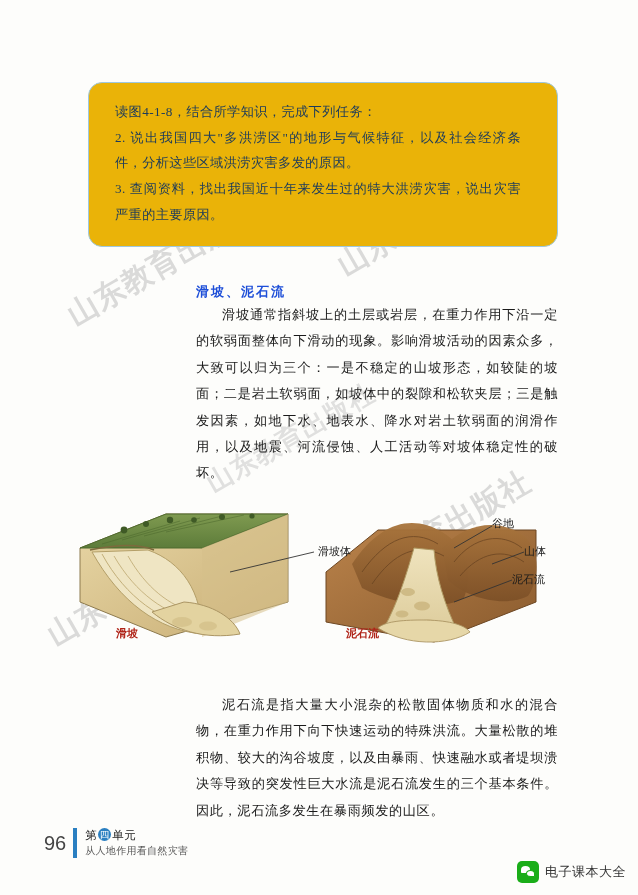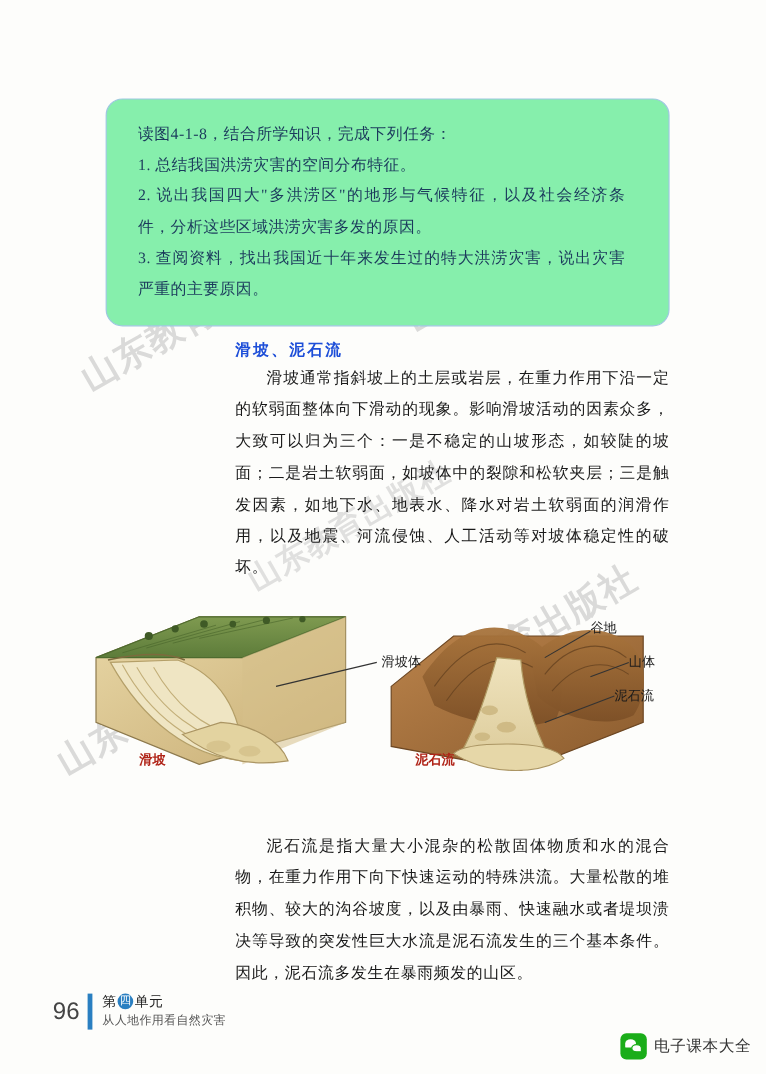--- a/index.html
+++ b/index.html
@@ -42,21 +42,21 @@
 
   
   .activity-box {
     position: absolute;
     left: 88px;
     top: 82px;
     width: 470px;
     box-sizing: border-box;
     border: 1px solid #9ec8e0;
     border-radius: 14px;
-    background: #86efac;
+    background: #eab308;
     padding: 16px 36px 18px 26px;
   }
   .activity-line {
     font-size: 13.2px;
     line-height: 1.95;
     color: #1b3a5c;
     letter-spacing: 0.4px;
     text-align: justify;
   }
   .activity-line.indent { text-indent: 0; }
@@ -223,21 +223,20 @@
 <div class="page">
 
   <div class="wm wm1">山东教育出版社</div>
   <div class="wm wm2">山东教育出版社</div>
   <div class="wm wm3">山东教育出版社</div>
   <div class="wm wm4">山东教育出版社</div>
   <div class="wm wm5">山东教育出版社</div>
 
   <div class="activity-box">
     <div class="activity-line">读图4-1-8，结合所学知识，完成下列任务：</div>
-    <div class="activity-line indent">1. 总结我国洪涝灾害的空间分布特征。</div>
     <div class="activity-line indent">2. 说出我国四大"多洪涝区"的地形与气候特征，以及社会经济条件，分析这些区域洪涝灾害多发的原因。</div>
     <div class="activity-line indent">3. 查阅资料，找出我国近十年来发生过的特大洪涝灾害，说出灾害严重的主要原因。</div>
   </div>
 
   <div class="section-head">滑坡、泥石流</div>
 
   <div class="body-par" id="par-1">滑坡通常指斜坡上的土层或岩层，在重力作用下沿一定的软弱面整体向下滑动的现象。影响滑坡活动的因素众多，大致可以归为三个：一是不稳定的山坡形态，如较陡的坡面；二是岩土软弱面，如坡体中的裂隙和松软夹层；三是触发因素，如地下水、地表水、降水对岩土软弱面的润滑作用，以及地震、河流侵蚀、人工活动等对坡体稳定性的破坏。</div>
 
   <div class="figure">
     <svg class="fig-canvas" viewBox="0 0 500 205">

